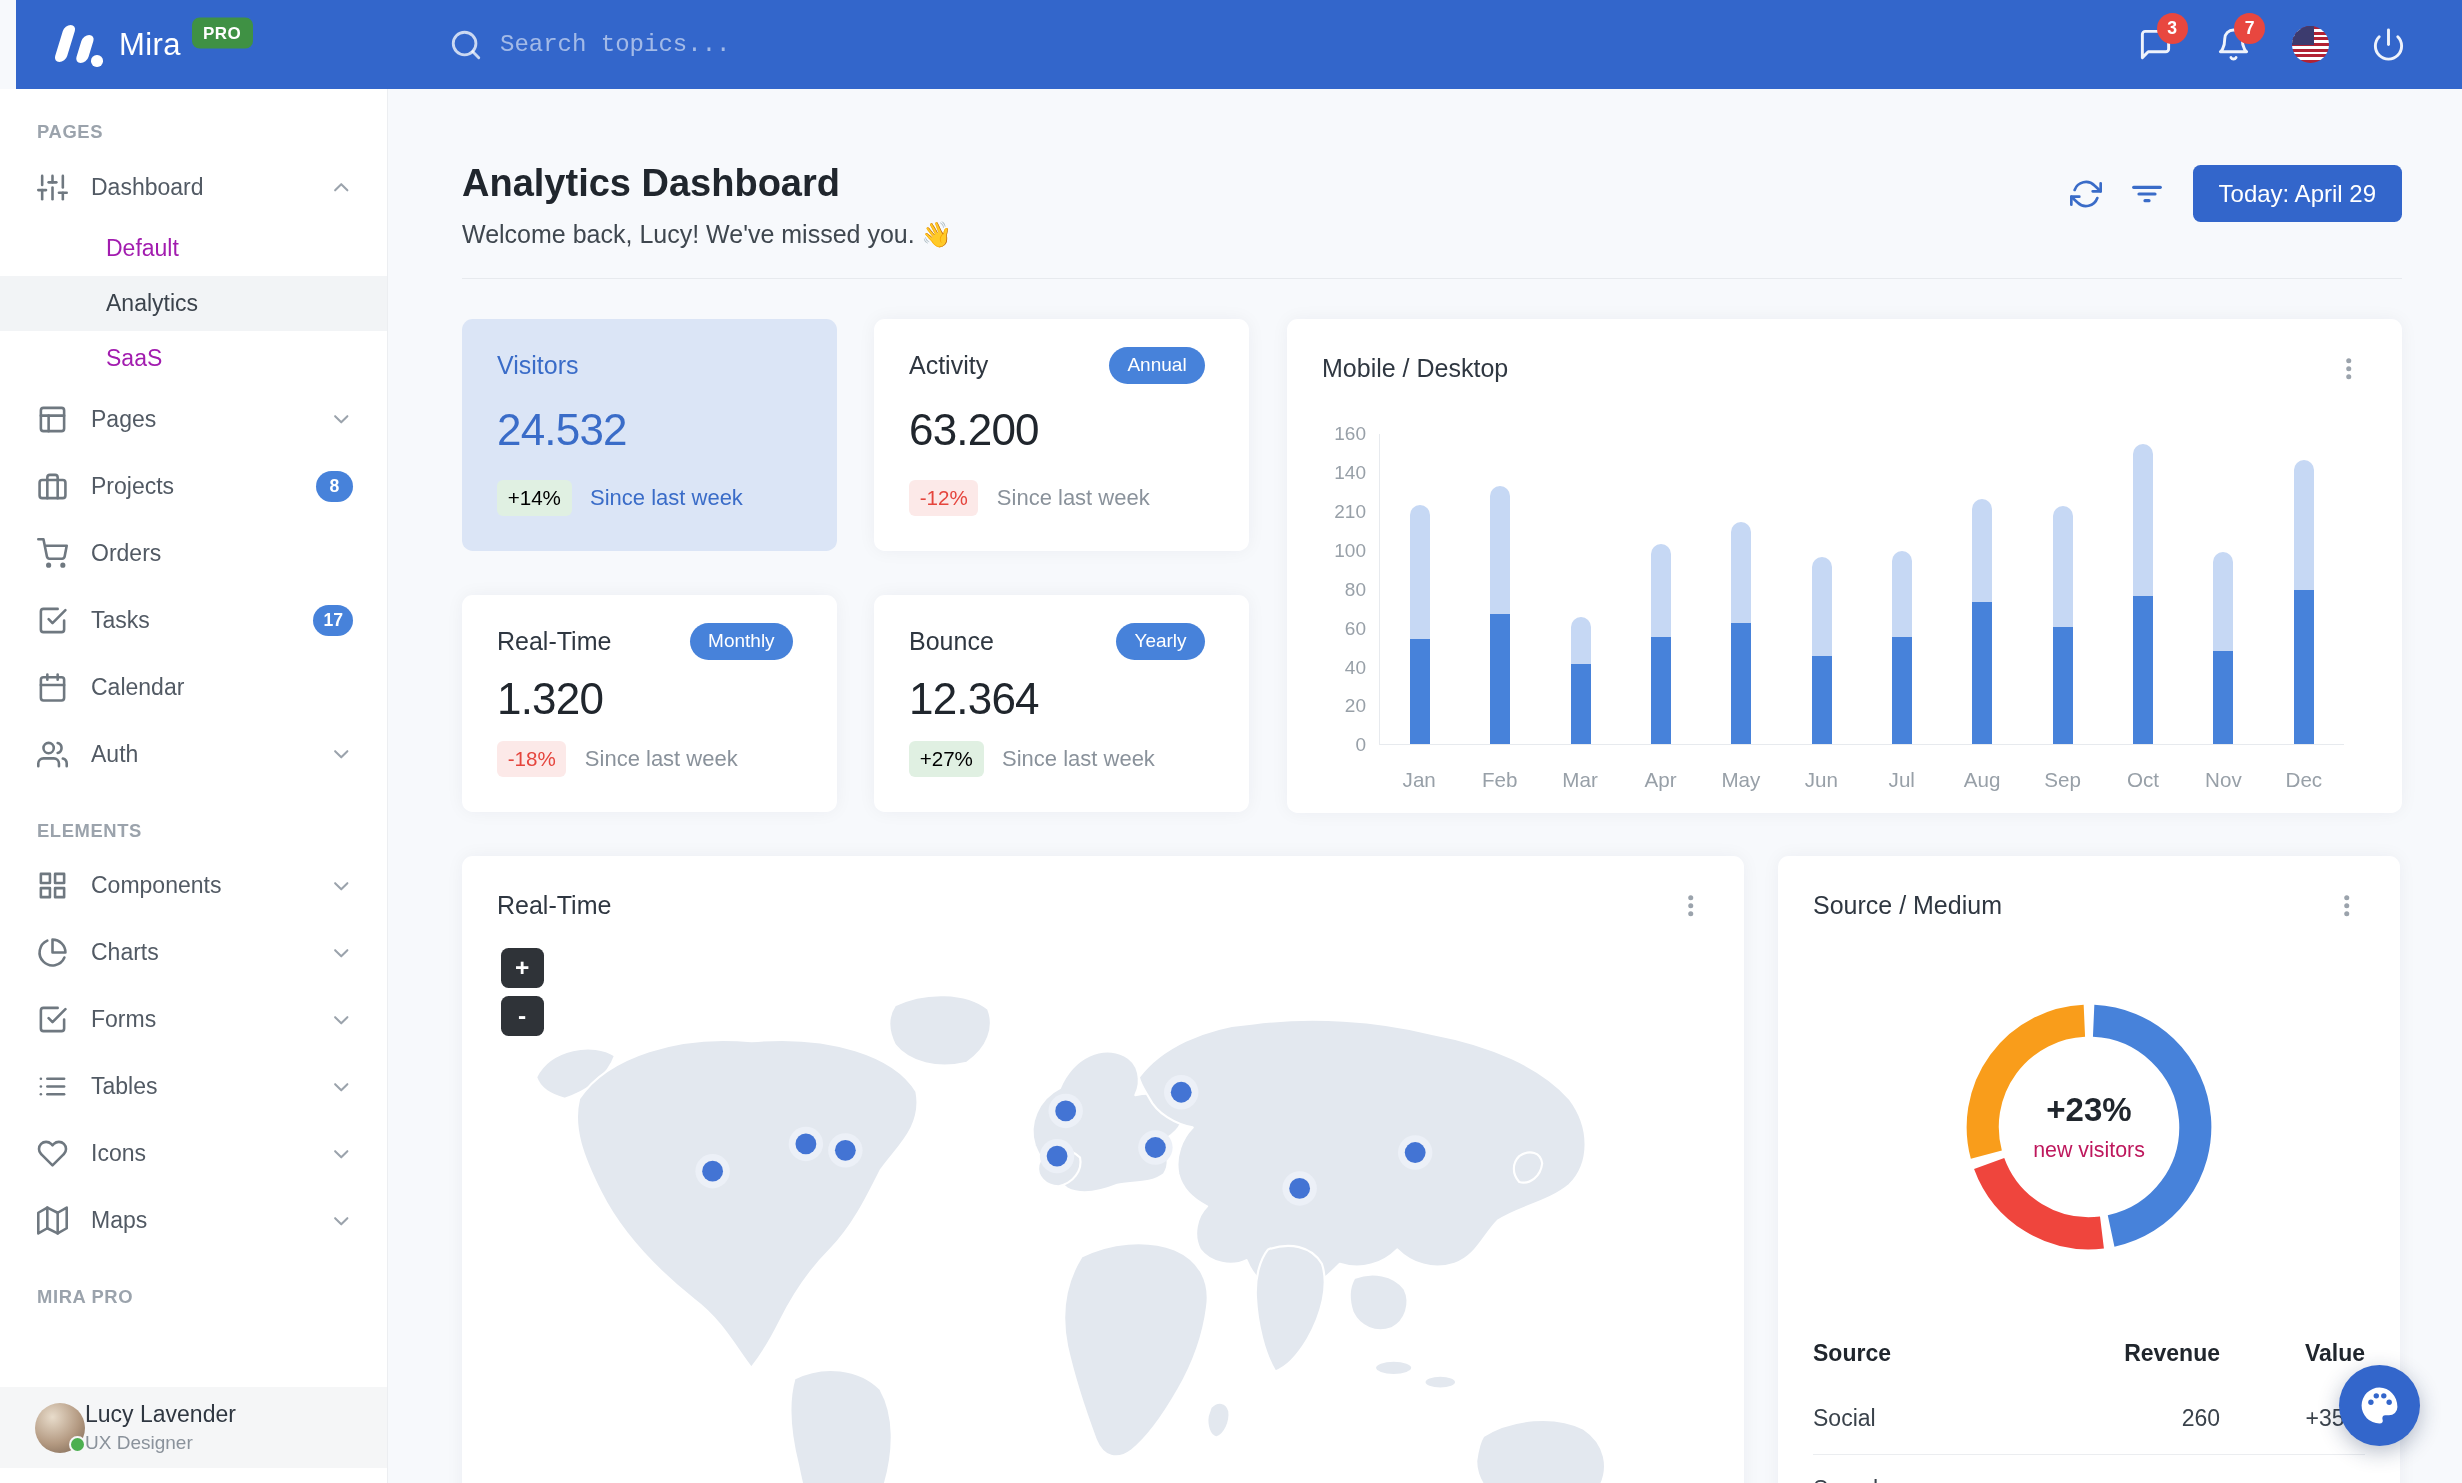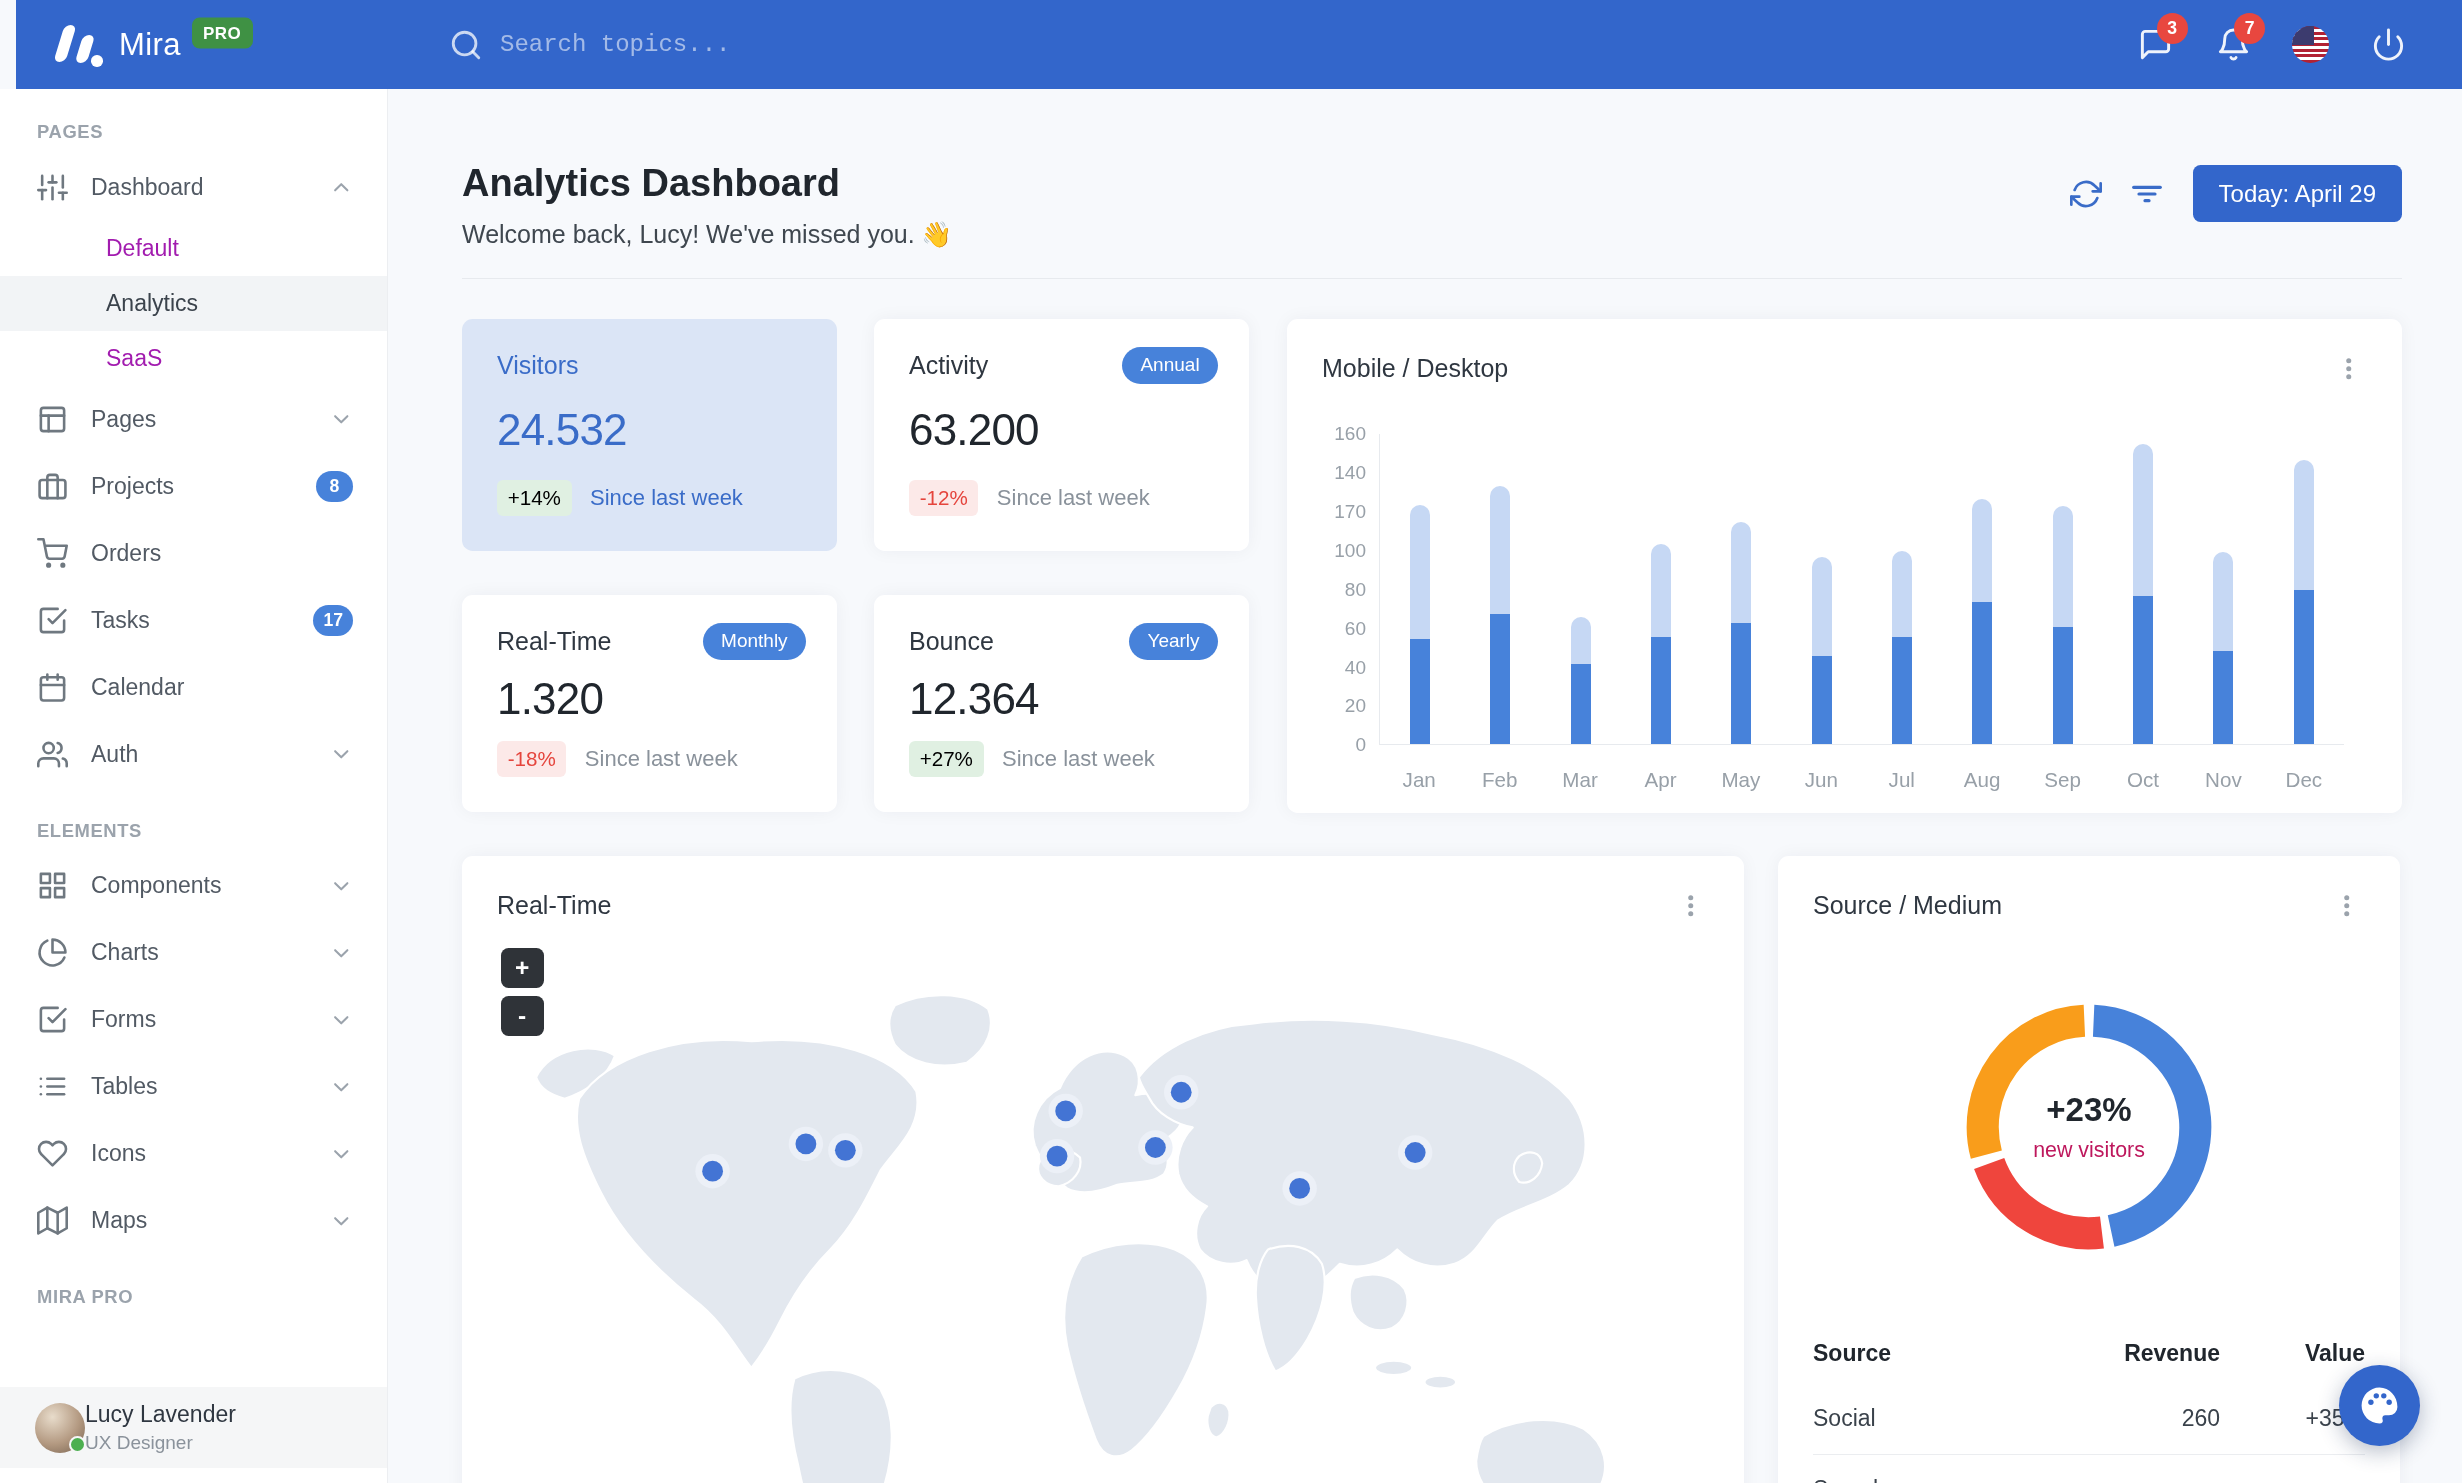--- a/index.html
+++ b/index.html
@@ -53,21 +53,21 @@
   .icon-btn svg { width:32px; height:32px; stroke:#3A6CC8; }
   .today-btn { background:#3366CB; color:#fff; font-size:24px; border:none; border-radius:7.6px; height:57px; padding:0 26px; margin-left:12.2px; cursor:pointer; font-family:inherit; }
   .head-divider { border:none; border-top:1.5px solid #E7EAEE; margin-top:29px; }
 
   .grid-top { display:grid; grid-template-columns:788px 1fr; column-gap:37px; margin-top:40px; }
   .stats-grid { display:grid; grid-template-columns:375px 375px; grid-template-rows:232px 217px; gap:44px 37px; }
   .card { background:#fff; border-radius:10.7px; box-shadow:0 0 18.4px rgba(30,40,60,0.05); }
   .stat-card { position:relative; padding:32px 35px 35px; display:flex; flex-direction:column; justify-content:space-between; }
   .stat-title { font-size:25px; font-weight:500; color:#2F3741; }
   .stat-value { font-size:44px; font-weight:500; color:#20262D; letter-spacing:-0.8px; }
-  .stat-badge { position:absolute; top:27.5px; right:31px; background:#4782DA; color:#fff; font-size:19px; padding:7.6px 18.4px; border-radius:764px; }
+  .stat-badge { position:absolute; top:27.5px; right:44px; background:#4782DA; color:#fff; font-size:19px; padding:7.6px 18.4px; border-radius:764px; }
   .chip-row { display:flex; align-items:center; gap:18.4px; }
   .chip { font-size:20.6px; font-weight:500; padding:6.1px 10.7px; border-radius:6.1px; }
   .chip.up { color:#000000; background:#E0F0E2; }
   .chip.down { color:#E5453D; background:#FCE9E8; }
   .note { font-size:22px; color:#8A929B; }
   .stat-card.primary { background:#DBE5F6; box-shadow:none; }
   .stat-card.primary .stat-title, .stat-card.primary .stat-value, .stat-card.primary .note { color:#3A6CC8; }
 
   .card-head { display:flex; justify-content:space-between; align-items:center; }
   .card-title { font-size:25px; font-weight:500; color:#2F3741; }
@@ -391,21 +391,21 @@
           </button>
         </div>
         <div class="chart-body">
           <div id="bar-ylabels">
               <span class="ylab" style="bottom: 60px;">0</span>
               <span class="ylab" style="bottom: 99px;">20</span>
               <span class="ylab" style="bottom: 137px;">40</span>
               <span class="ylab" style="bottom: 176px;">60</span>
               <span class="ylab" style="bottom: 215px;">80</span>
               <span class="ylab" style="bottom: 254px;">100</span>
-              <span class="ylab" style="bottom: 293px;">170</span>
+              <span class="ylab" style="bottom: 293px;">210</span>
               <span class="ylab" style="bottom: 332px;">140</span>
               <span class="ylab" style="bottom: 371px;">160</span>
             </div>
           <div class="bar-plot" id="bar-plot">
               <div class="bar-slot">
                 <div class="seg top" style="height: 134px; background: rgb(198, 216, 244);"></div>
                 <div class="seg bottom" style="height: 105px; background: rgb(71, 130, 218);"></div>
               </div>
               <div class="bar-slot">
                 <div class="seg top" style="height: 128px; background: rgb(198, 216, 244);"></div>

